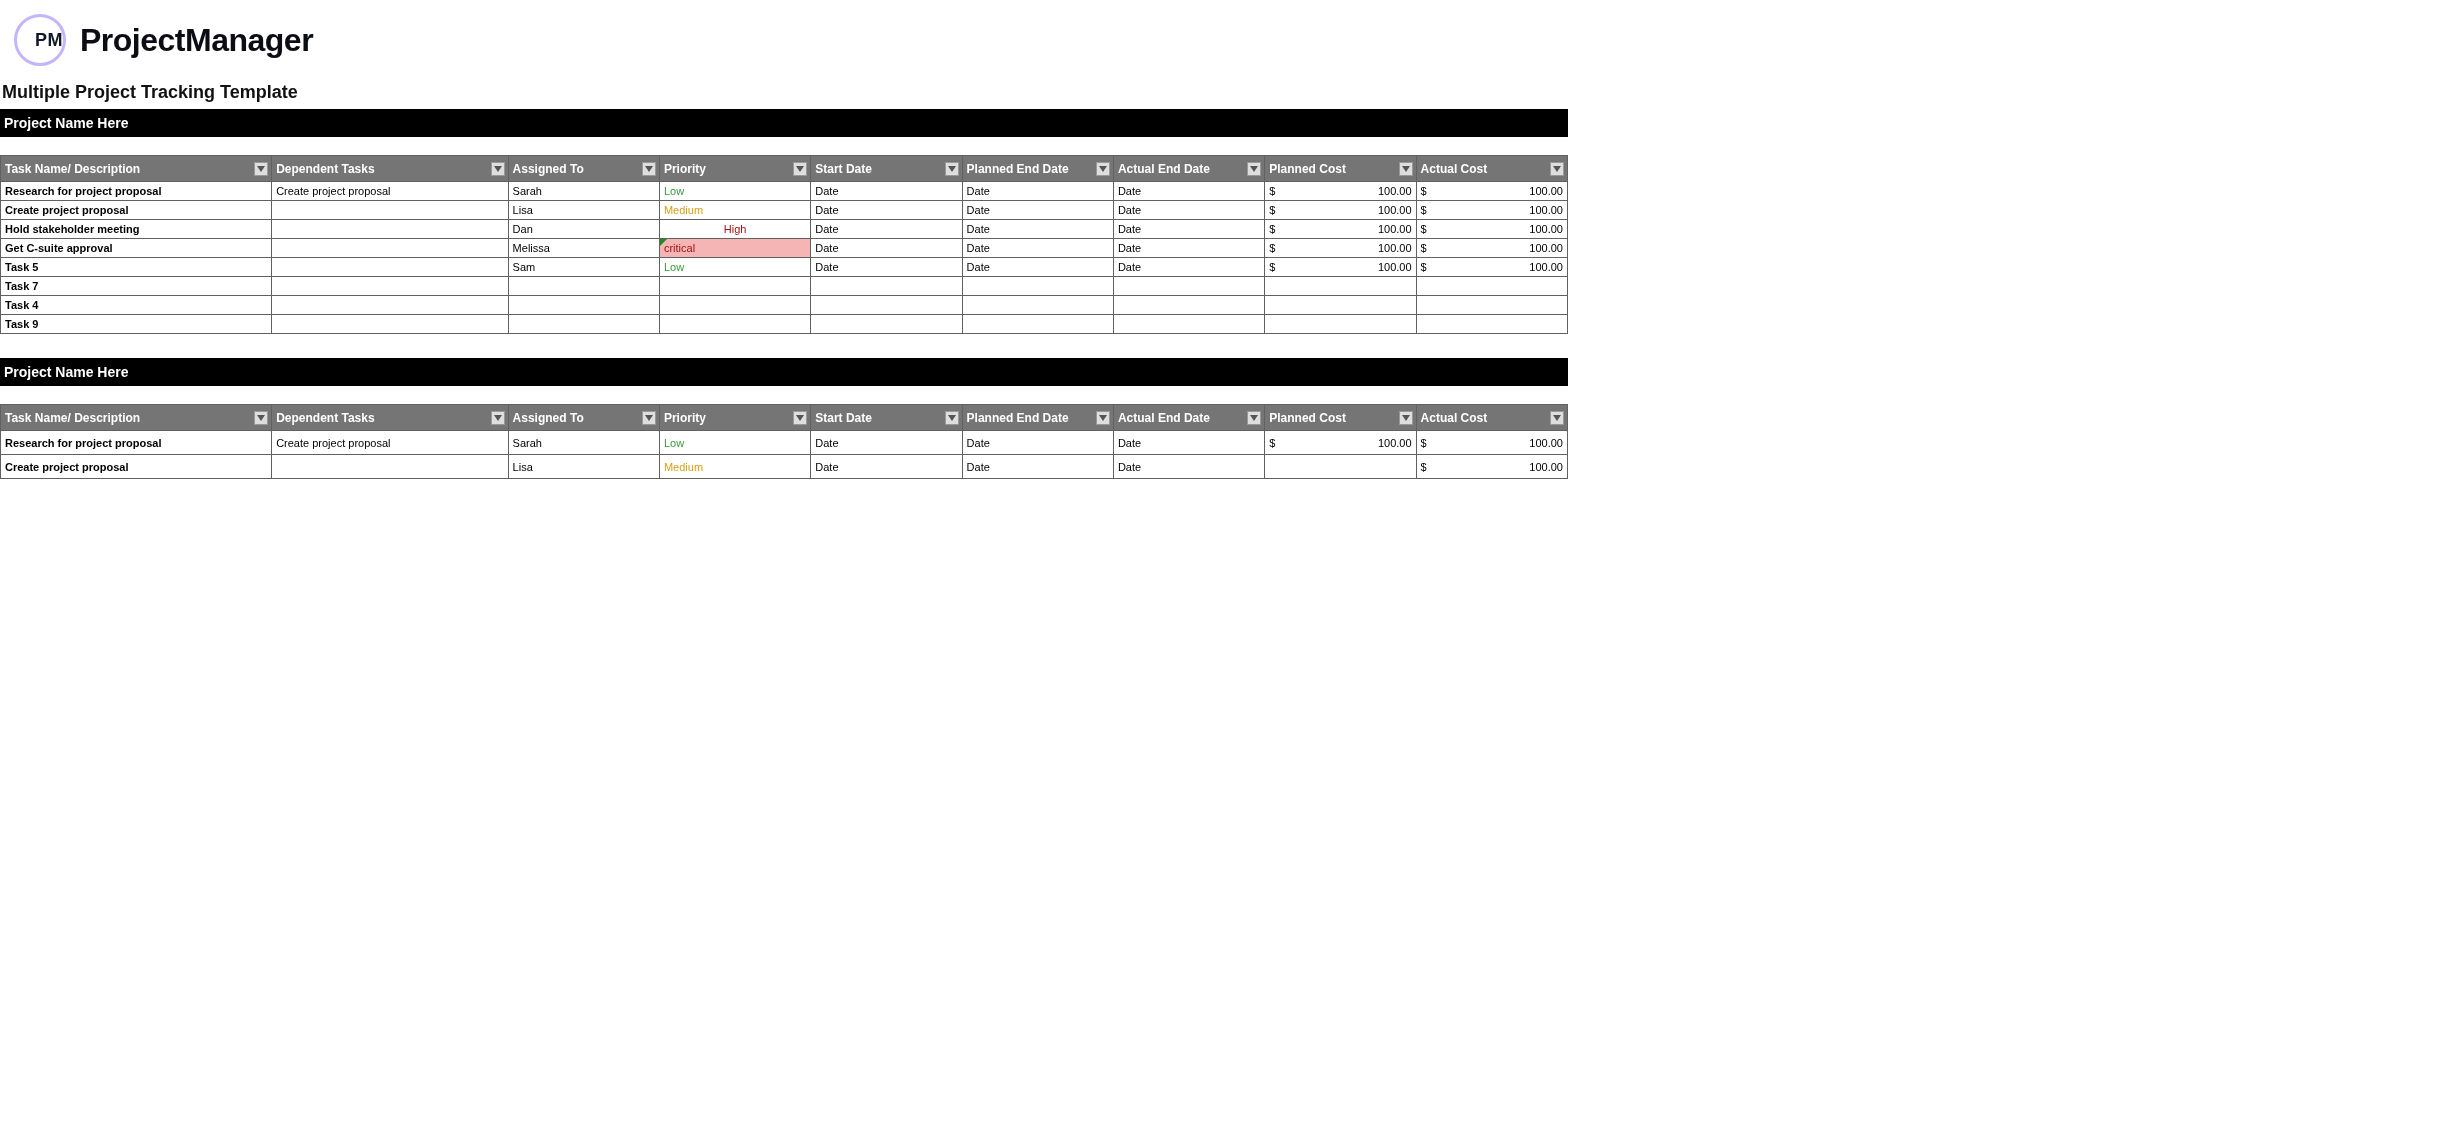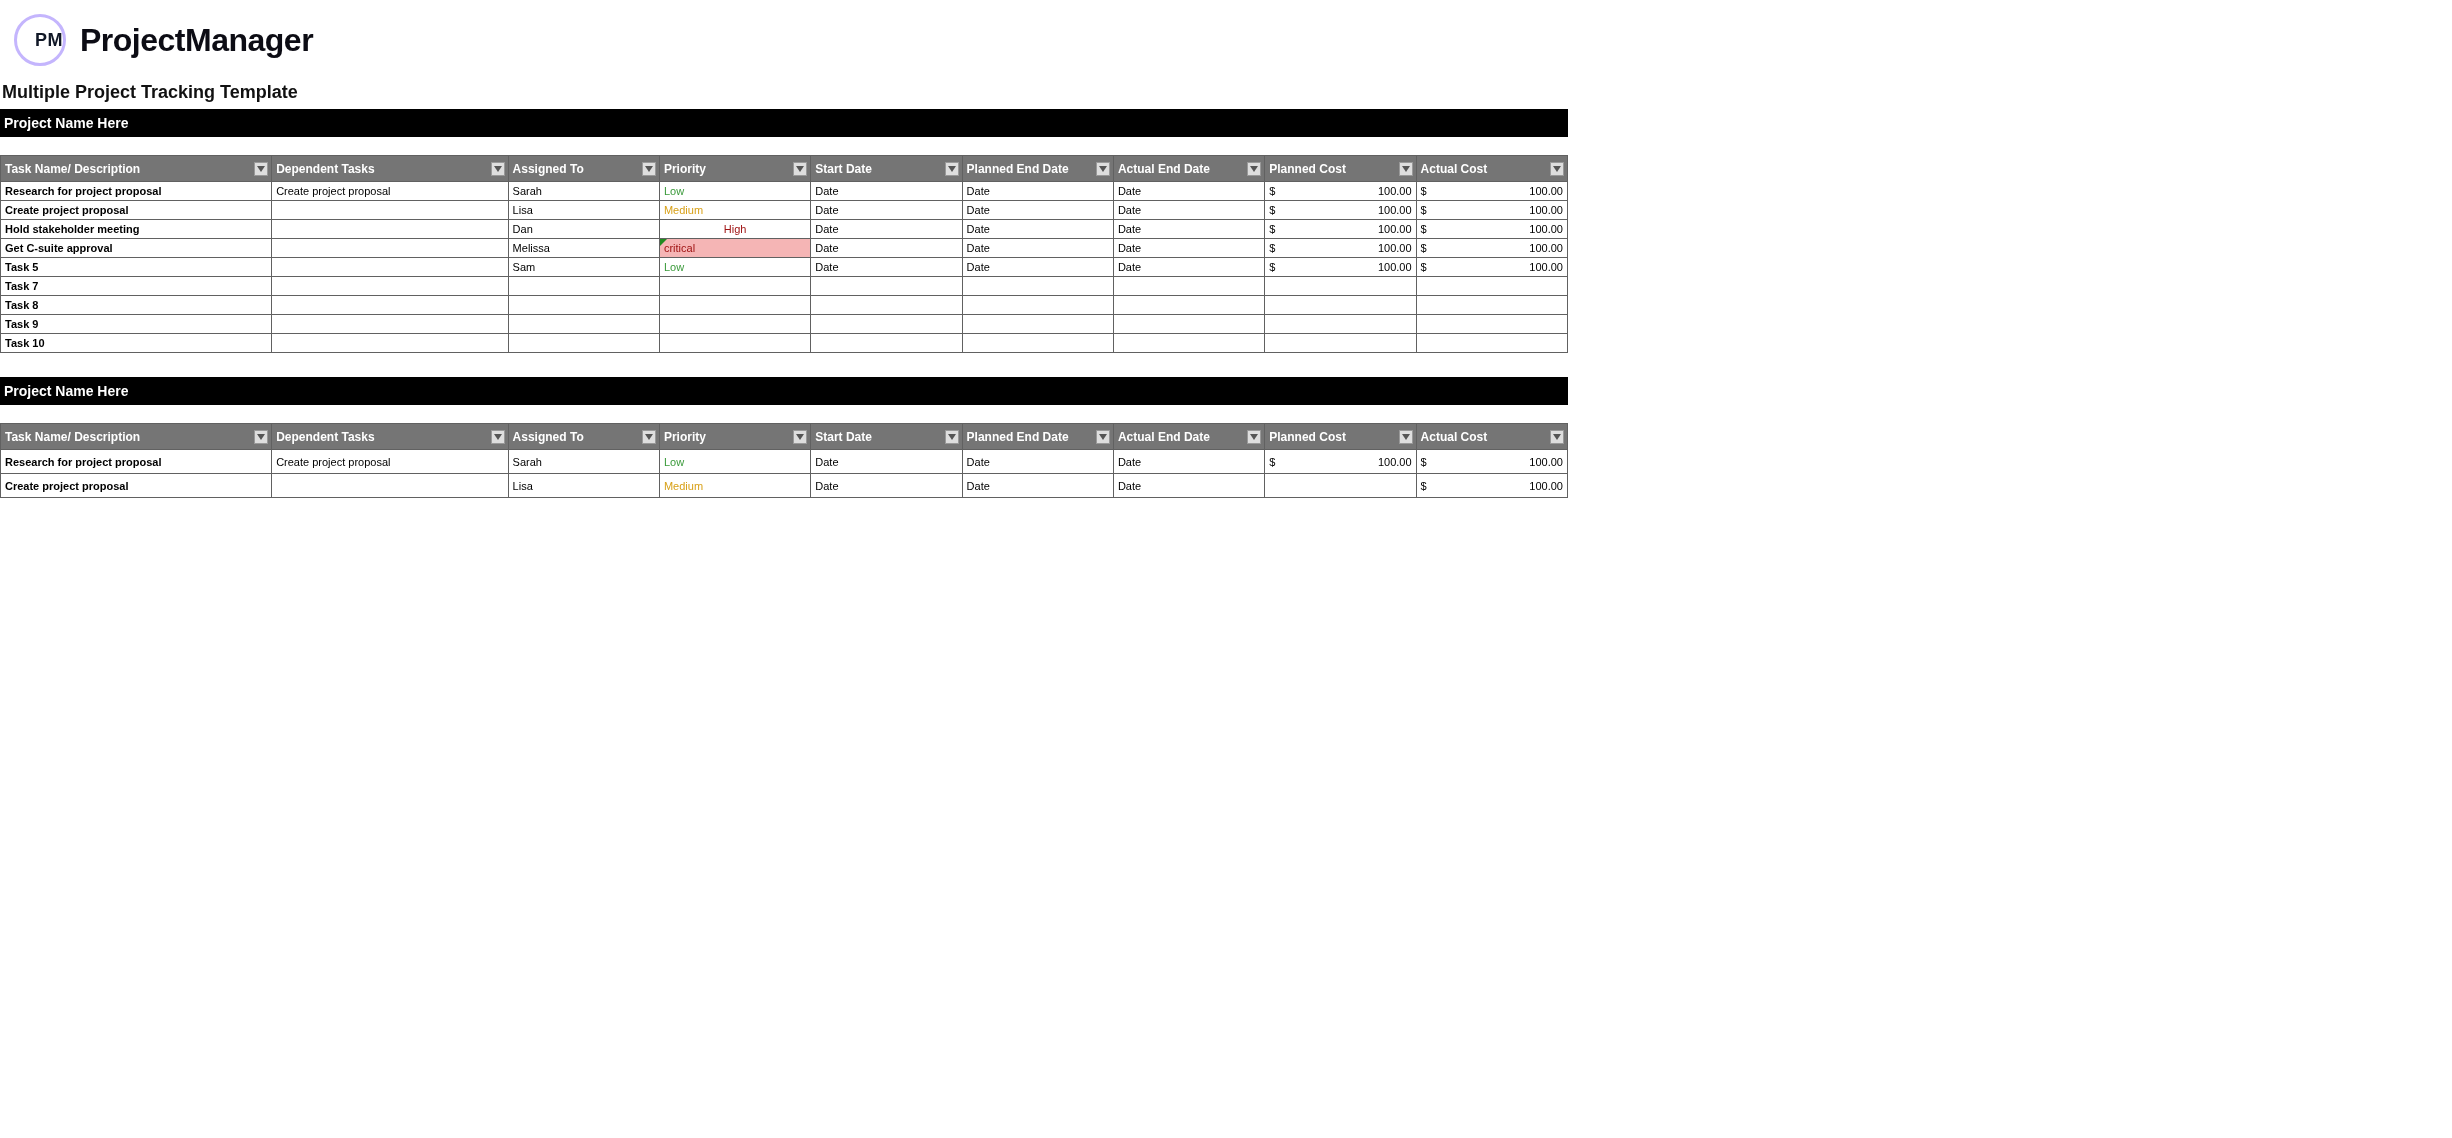--- a/index.html
+++ b/index.html
@@ -297,43 +297,32 @@
             <td class="row-h"></td>
             <td class="row-h"></td>
             <td class="row-h"></td>
             <td class="row-h"></td>
             <td class="row-h"></td>
             <td class="row-h"></td>
             <td class="num-cell row-h"></td>
             <td class="num-cell row-h"></td>
           </tr>
           <tr>
-            <td class="task-name row-h">Task 8</td>
+            <td class="task-name row-h">Task 4</td>
             <td class="row-h"></td>
             <td class="row-h"></td>
             <td class="row-h"></td>
             <td class="row-h"></td>
             <td class="row-h"></td>
             <td class="row-h"></td>
             <td class="num-cell row-h"></td>
             <td class="num-cell row-h"></td>
           </tr>
           <tr>
             <td class="task-name row-h">Task 9</td>
-            <td class="row-h"></td>
-            <td class="row-h"></td>
-            <td class="row-h"></td>
-            <td class="row-h"></td>
-            <td class="row-h"></td>
-            <td class="row-h"></td>
-            <td class="num-cell row-h"></td>
-            <td class="num-cell row-h"></td>
-          </tr>
-          <tr>
-            <td class="task-name row-h">Task 10</td>
             <td class="row-h"></td>
             <td class="row-h"></td>
             <td class="row-h"></td>
             <td class="row-h"></td>
             <td class="row-h"></td>
             <td class="row-h"></td>
             <td class="num-cell row-h"></td>
             <td class="num-cell row-h"></td>
           </tr>
         </tbody>

